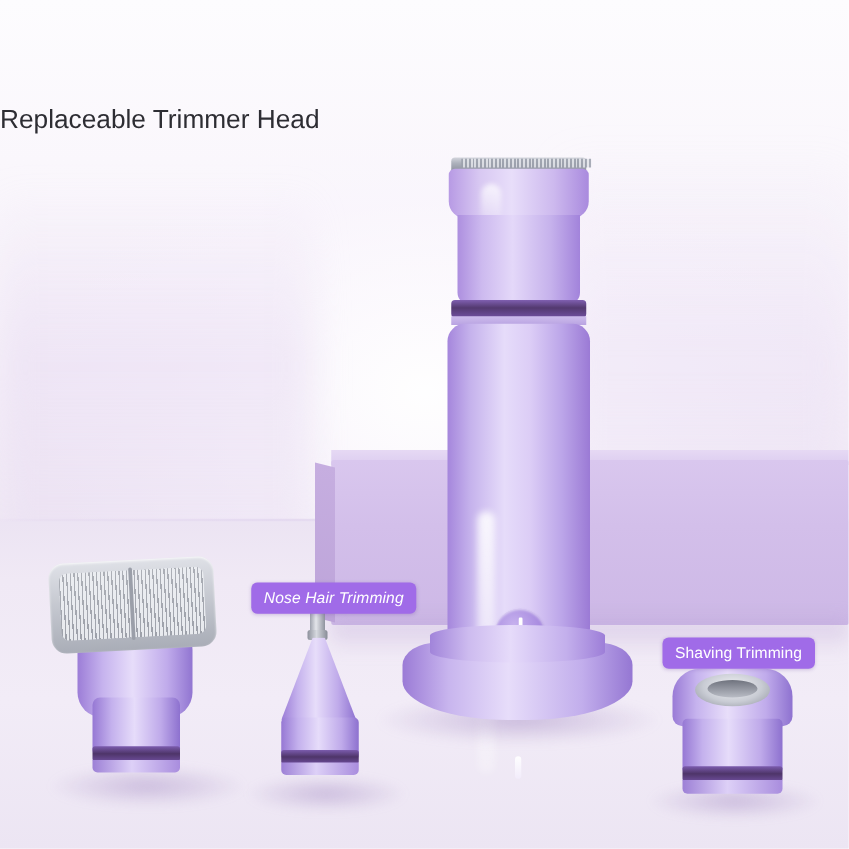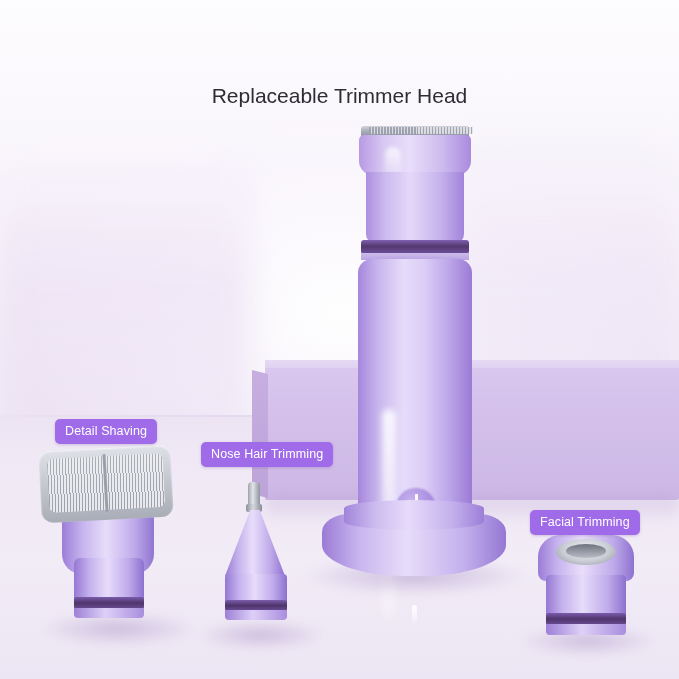--- a/index.html
+++ b/index.html
@@ -114,39 +114,39 @@
     font-weight: bold;
     letter-spacing: -0.5px;
     color: #8b4fe0;
     text-shadow: 0 1px 0 rgba(255,255,255,0.7);
   }
   .subtitle {
     position: absolute;
     left: 0;
     right: 0;
     top: 84px;
-    text-align: center;
+    text-align: left;
     font-size: 21px;
     color: #2d2d33;
   }
 
   
   .label {
     position: absolute;
     background: #a06be8;
     color: #ffffff;
     font-size: 12.5px;
     padding: 5px 10px 6px 10px;
     border-radius: 5px;
     white-space: nowrap;
     box-shadow: 0 1px 3px rgba(120,80,170,0.28);
     letter-spacing: 0.1px;
   }
   #label-detail { left: 55px; top: 419px; }
-  #label-nose   { left: 201px; top: 442px; }
+  #label-nose   { left: 201px; top: 466px; font-style: italic; }
   #label-facial { left: 530px; top: 510px; }
 
   
   .trimmer {
     position: absolute;
     left: 355px;
     top: 126px;
     width: 120px;
     height: 380px;
   }
@@ -569,17 +569,16 @@
   <div class="att-shadow" style="left:518px; top:626px; width:140px; height:30px;"></div>
   <div class="att" id="facial">
     <div class="facial-head"></div>
     <div class="facial-disc"></div>
     <div class="facial-disc-inner"></div>
     <div class="facial-body"></div>
     <div class="facial-ring"></div>
     <div class="facial-foot"></div>
   </div>
 
-  <div class="label" id="label-detail">Detail Shaving</div>
   <div class="label" id="label-nose">Nose Hair Trimming</div>
-  <div class="label" id="label-facial">Facial Trimming</div>
+  <div class="label" id="label-facial">Shaving Trimming</div>
 
 </div>
 
 </body></html>

